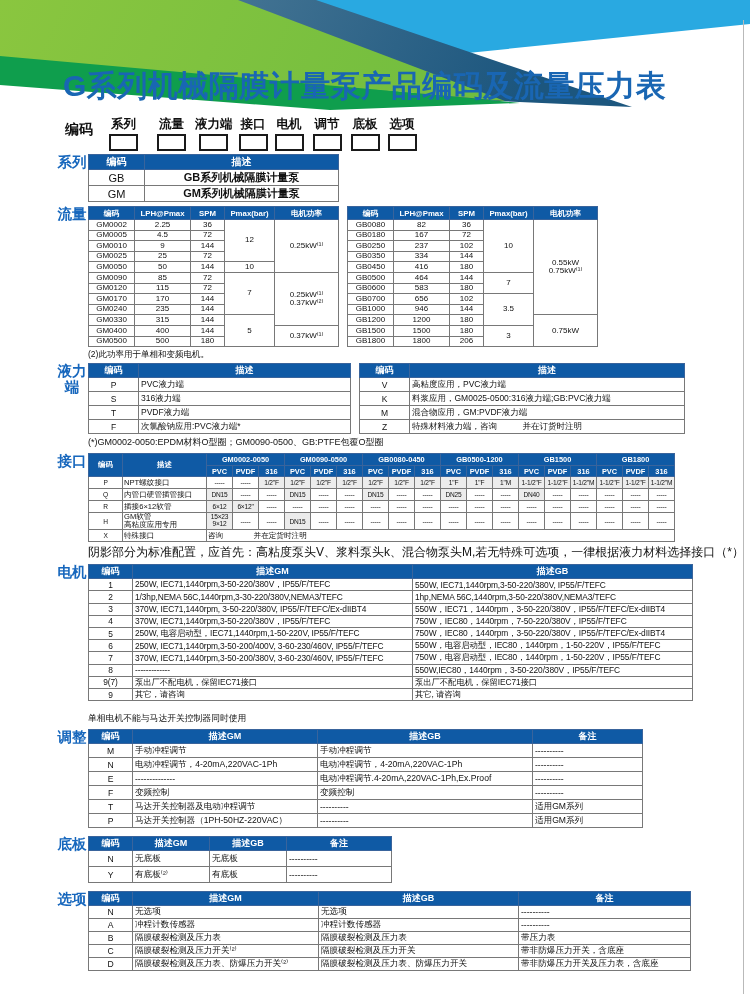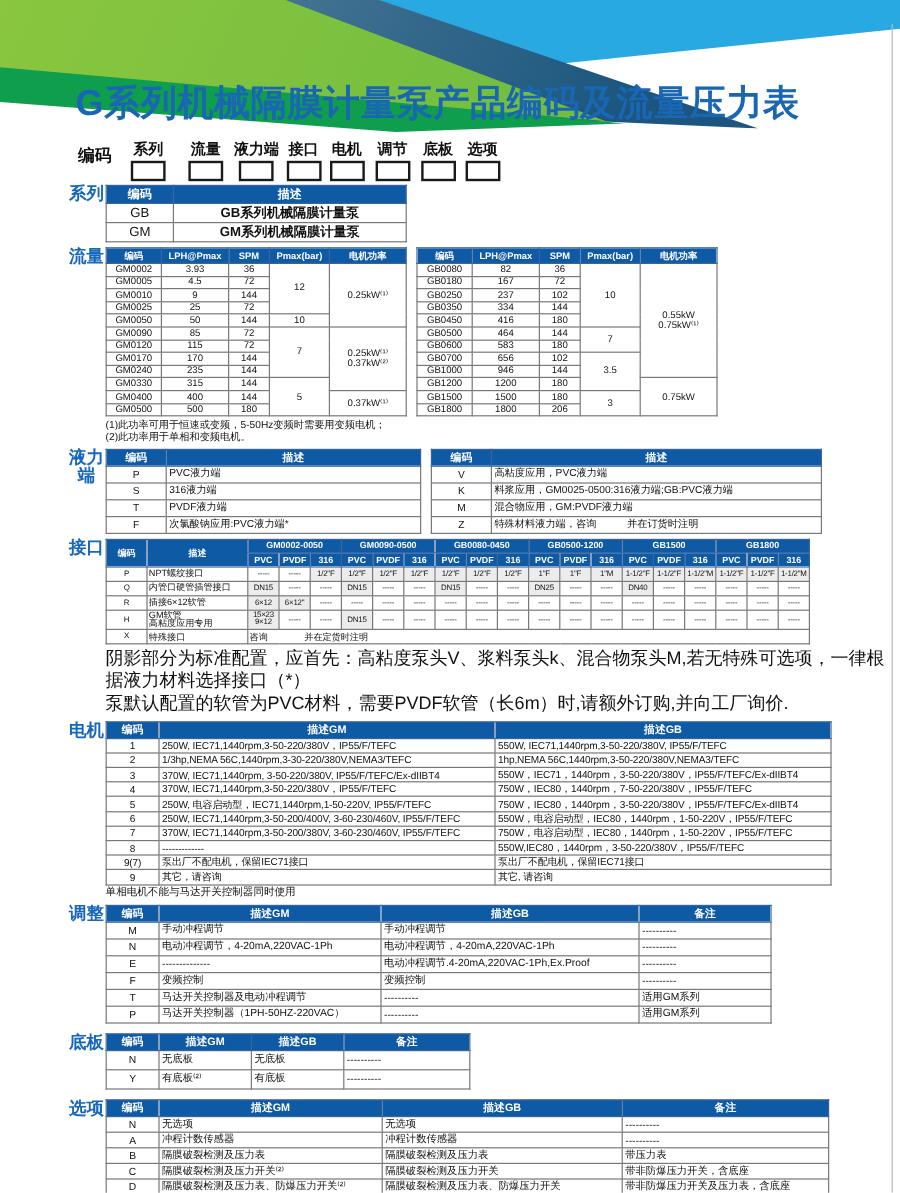--- a/index.html
+++ b/index.html
@@ -53,25 +53,25 @@
   .flow td{font-size:8px;height:9.6px;line-height:1.05}
   .flow-notes{font-size:8.5px;margin-top:2px;line-height:1.2;color:#111}
 
   .liq th{font-size:9px;height:13px}
   .liq td{font-size:8.5px;height:13px}
   .liq-note{font-size:9px;margin-top:2px}
 
   .iface th{font-size:7.4px;height:10.5px}
   .iface td{font-size:6.6px;height:11px;letter-spacing:-.2px;padding:0 1px}
   .iface td.desc{font-size:7.6px;letter-spacing:0}
-  .iface-notes{font-size:15px;margin-top:3px;line-height:1.25}
+  .iface-notes{font-size:12px;margin-top:3px;line-height:1.25}
 
   .motor th{font-size:9px;height:13px}
   .motor td{font-size:8.4px;height:11.2px;letter-spacing:-.1px}
-  .motor-note{font-size:8.8px;margin-top:0}
+  .motor-note{font-size:8.8px;margin-top:12px}
 
   .adj th{font-size:9px;height:13px}
   .adj td{font-size:8.6px;height:13px}
 
   .base th{font-size:9px;height:13px}
   .base td{font-size:8.6px;height:15px}
 
   .opt th{font-size:9px;height:12px}
   .opt td{font-size:8.6px;height:11.5px}
 </style>
@@ -136,21 +136,21 @@
               <th>编码</th>
               <th>LPH@Pmax</th>
               <th>SPM</th>
               <th>Pmax(bar)</th>
               <th>电机功率</th>
             </tr>
           </thead>
           <tbody>
             <tr>
               <td>GM0002</td>
-              <td>3.93</td>
+              <td>2.25</td>
               <td>36</td>
               <td rowspan="4">12</td>
               <td class="pre" rowspan="5">0.25kW⁽¹⁾</td>
             </tr>
             <tr>
               <td>GM0005</td>
               <td>4.5</td>
               <td>72</td>
             </tr>
             <tr>
@@ -293,21 +293,20 @@
             </tr>
             <tr>
               <td>GB1800</td>
               <td>1800</td>
               <td>206</td>
             </tr>
           </tbody>
         </table>
     </div>
     <div id="flow-notes" class="flow-notes">
-        <div>(1)此功率可用于恒速或变频，5-50Hz变频时需要用变频电机；</div>
         <div>(2)此功率用于单相和变频电机。</div>
       </div>
   </div>
 </div>
 
 <div class="section">
   <div class="slabel">液力端</div>
   <div class="sbody">
     <div class="pair">
       <table id="liq-left" class="liq">
@@ -364,20 +363,21 @@
               <td>M</td>
               <td class="left">混合物应用，GM:PVDF液力端</td>
             </tr>
             <tr>
               <td>Z</td>
               <td class="left">特殊材料液力端，咨询　　　并在订货时注明</td>
             </tr>
           </tbody>
         </table>
     </div>
+    <div class="liq-note" id="liq-note">(*)GM0002-0050:EPDM材料O型圈；GM0090-0500、GB:PTFE包覆O型圈</div>
   </div>
 </div>
 
 <div class="section">
   <div class="slabel">接口</div>
   <div class="sbody">
     <table id="iface-table" class="iface">
         <colgroup>
           <col style="width: 34px;">
           <col style="width: 84px;">
@@ -525,21 +525,20 @@
           </tr>
           <tr>
             <td>X</td>
             <td class="left desc">特殊接口</td>
             <td class="left desc" colspan="18">咨询　　　　并在定货时注明</td>
           </tr>
         </tbody>
       </table>
     <div id="iface-notes" class="iface-notes">
         <div>阴影部分为标准配置，应首先：高粘度泵头V、浆料泵头k、混合物泵头M,若无特殊可选项，一律根据液力材料选择接口（*）</div>
-        <div>泵默认配置的软管为PVC材料，需要PVDF软管（长6m）时,请额外订购,并向工厂询价.</div>
       </div>
   </div>
 </div>
 
 <div class="section">
   <div class="slabel">电机</div>
   <div class="sbody">
     <table id="motor-table" class="motor">
         <colgroup>
           <col style="width: 44px;">

